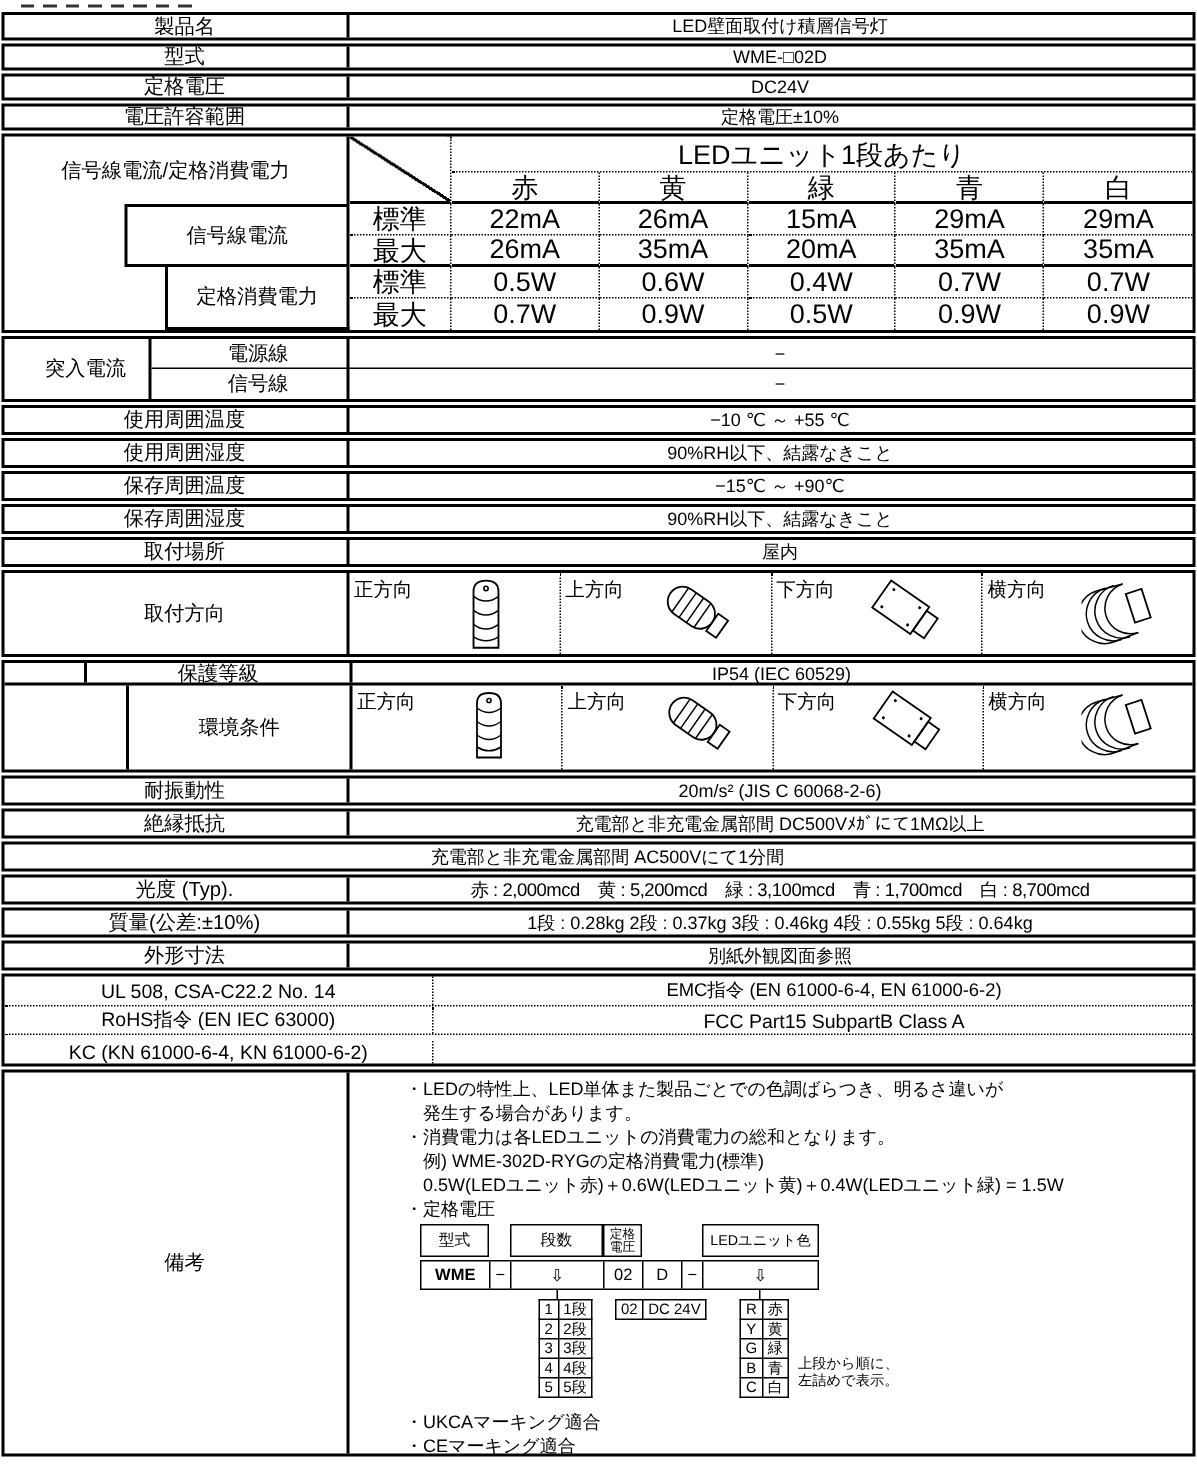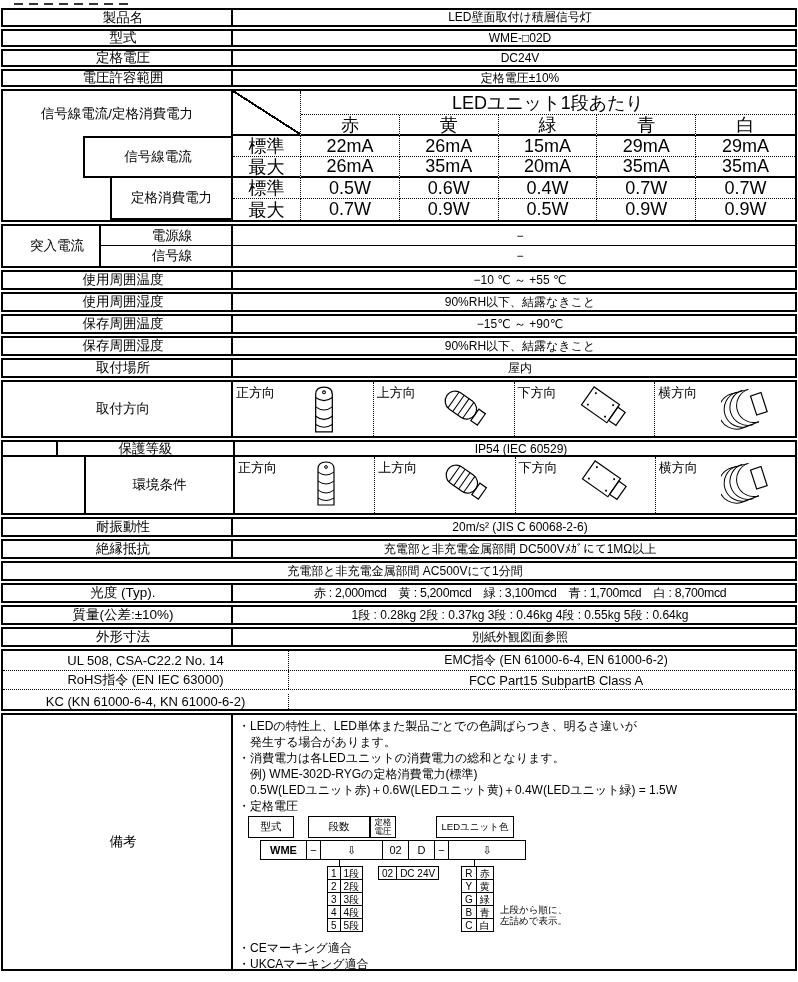--- a/index.html
+++ b/index.html
@@ -49,25 +49,25 @@
   .pe-strip2{width:81px;flex:none;border-right:2px solid #000;}
   .pe-lab2{width:149px;flex:none;border-right:2px solid #000;display:flex;align-items:center;justify-content:center;font-size:13.5px;box-sizing:border-box;}
   
   .std-right{flex:1;display:flex;flex-direction:column;}
   .std-row{display:flex;flex:1;border-bottom:1px dotted #000;gap:28px;}
   .std-row:last-child{border-bottom:0;align-items:flex-end;}
   .std-l{width:286px;flex:none;border-right:1px dotted #000;display:flex;align-items:center;justify-content:center;font-size:13px;box-sizing:border-box;}
   .std-r{flex:1;display:flex;align-items:center;justify-content:center;font-size:12.3px;}
   .std-diag{background:linear-gradient(to right top,transparent calc(50% - 1px),#000 calc(50% - 1px),#000 calc(50% + 1px),transparent calc(50% + 1px));}
   
-  .rm-content{flex:1;padding:3px 2px 0 5px;box-sizing:border-box;}
+  .rm-content{flex:1;padding:3px 2px 0 5px;box-sizing:border-box;margin-left:32px;}
   .rm-line{font-size:12px;line-height:16px;white-space:pre;}
   .diagram{position:relative;height:124px;margin:2px 0 0 10px;}
   .d-box{position:absolute;border:1px solid #000;display:flex;align-items:center;justify-content:center;font-size:10.5px;box-sizing:border-box;background:#fff;}
-  .d-mainrow{position:absolute;left:12px;top:24px;width:266px;height:20px;border:1px solid #000;display:flex;box-sizing:border-box;}
+  .d-mainrow{position:absolute;left:0;top:24px;width:266px;height:20px;border:1px solid #000;display:flex;box-sizing:border-box;}
   .d-c{border-right:1px solid #000;display:flex;align-items:center;justify-content:center;font-size:11px;box-sizing:border-box;}
   .d-c:last-child{border-right:0;}
   .d-line{position:absolute;width:1px;background:#000;}
   table.d-t{position:absolute;border-collapse:collapse;background:#fff;}
   table.d-t td{border:1px solid #000;font-size:10px;padding:0 3px;text-align:center;height:12px;line-height:11px;}
   .d-note{position:absolute;font-size:9.5px;line-height:11px;}
 </style>
 </head>
 <body>
 
@@ -393,18 +393,18 @@
               </tr>
         </tbody>
           </table>
 
         <div class="d-note" style="left:252px;top:88px">
           <div>上段から順に、</div>
           <div>左詰めで表示。</div>
         </div>
       </div>
 
+      <div class="rm-line">・UKCAマーキング適合</div>
       <div class="rm-line">・CEマーキング適合</div>
-      <div class="rm-line">・UKCAマーキング適合</div>
     </div>
   </div>
 
 </div>
 
 </body></html>

